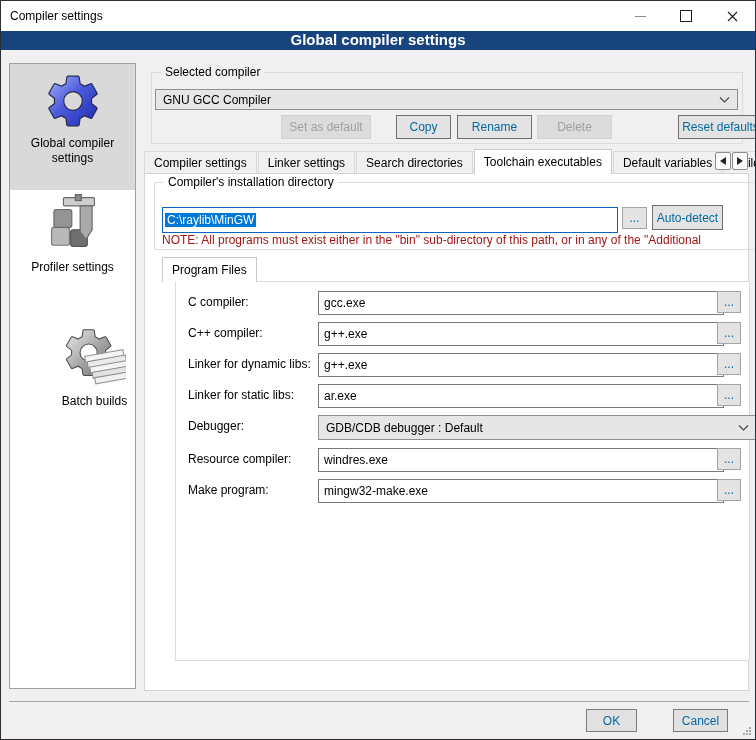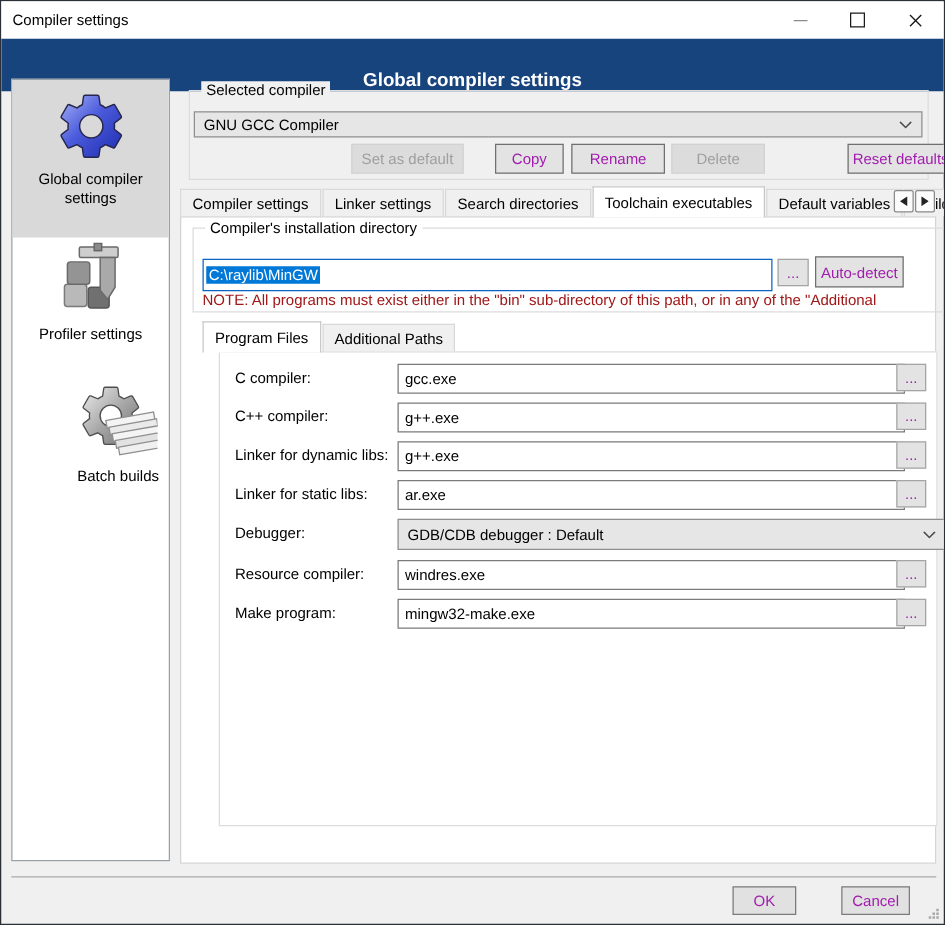--- a/index.html
+++ b/index.html
@@ -9,41 +9,41 @@
 
   
   .titlebar{left:0;top:0;right:0;height:30px;background:#ffffff;display:flex;align-items:center;}
   .title-text{margin-left:9px;font-size:12px;color:#000;}
   .cap-btns{margin-left:auto;display:flex;height:100%;}
   .cap-btn{width:46px;height:100%;display:flex;align-items:center;justify-content:center;background:transparent;border:0;padding:0;}
   .min-glyph{width:11px;height:1px;background:#8b8b8b;}
   .max-glyph{width:10px;height:10px;border:1px solid #1a1a1a;background:transparent;}
 
   
-  .header{left:0;top:30px;right:0;height:42px;background:#18447e;display:flex;align-items:flex-end;justify-content:center;}
+  .header{left:0;top:30px;right:0;height:19px;background:#18447e;display:flex;align-items:flex-start;justify-content:center;}
   .header span{color:#fff;font-weight:bold;font-size:15px;}
 
   
   .sidebar{left:8px;top:62px;width:127px;height:626px;background:#fff;border:1px solid #9aa0a8;}
   .sb-item{position:absolute;left:0;right:0;display:flex;flex-direction:column;align-items:center;}
   .sb-item.selected{background:#d9d9d9;}
   .sb-label{font-size:12px;line-height:15px;color:#000;text-align:center;margin-top:4px;}
 
   
   .groupbox{border:1px solid #dcdcdc;background:transparent;}
   .groupbox .gb-label{position:absolute;top:-8px;left:9px;background:#f0f0f0;padding:0 4px;font-size:12px;color:#000;}
   .groupbox2 .gb-label{background:#fff;}
 
   
   .combo{display:flex;align-items:center;border:1px solid #8f8f8f;background:#e6e6e6;padding:0 7px;font-size:12px;color:#000;}
   .combo .chev{margin-left:auto;display:flex;}
 
   
   .btn{display:flex;align-items:center;justify-content:center;background:#e3e3e3;border:1px solid #6f6f6f;
-       font-size:12px;color:#a21caf;padding:0;font-family:"Liberation Sans",sans-serif;}
+       font-size:12px;color:#0369a1;padding:0;font-family:"Liberation Sans",sans-serif;}
   .btn.disabled{background:#dcdcdc;border-color:#d2d2d2;color:#9f9f9f;}
   .btn.light{border-color:#a5a5a5;}
 
   
   .tabstrip{left:143px;top:149px;height:23px;display:flex;align-items:flex-end;}
   .tab{height:21px;display:flex;align-items:center;padding:0 9px;font-size:12px;background:#f0f0f0;
        border:1px solid #d9d9d9;border-bottom:none;margin-right:1px;white-space:nowrap;color:#000;}
   .tab.active{height:24px;background:#fff;border-color:#c8c8c8;margin-bottom:-1px;z-index:3;position:relative;}
   .tab.clipped{width:40px;padding-right:0;overflow:hidden;justify-content:flex-start;}
   .tab-arrow{width:16px;height:18px;background:#fbfbfb;border:1px solid #8a8a8a;border-radius:2px;
@@ -120,21 +120,21 @@
         <rect x="8" y="28" width="15" height="15" rx="2" fill="#b9b9b9" stroke="#7a7a7a"></rect>
         <rect x="10" y="13" width="15" height="15" rx="2" fill="#949494" stroke="#6a6a6a"></rect>
         <rect x="24" y="30" width="14" height="14" rx="2" fill="#707070" stroke="#565656"></rect>
         <rect x="18" y="3" width="26" height="7" rx="1" fill="#cecece" stroke="#6a6a6a"></rect>
         <rect x="28" y="0.5" width="5" height="5" fill="#8a8a8a" stroke="#666"></rect>
         <path d="M32 10 h10 v20 l-5 8 -5 -6 z" fill="#a9a9a9" stroke="#6a6a6a"></path>
       </svg>
       <div class="sb-label">Profiler settings</div>
     </div>
 
-    <div class="sb-item" style="top:240px;height:112px;padding-top:4px;margin-left:44px;">
+    <div class="sb-item" style="top:260px;height:112px;padding-top:4px;margin-left:44px;">
       <svg width="62" height="62" viewBox="0 0 24 24">
         <defs>
           <linearGradient id="ggray" x1="0" y1="0" x2="1" y2="1">
             <stop offset="0" stop-color="#ececec"></stop>
               <stop offset="0.5" stop-color="#a8a8a8"></stop>
               <stop offset="1" stop-color="#6f6f6f"></stop>
           </linearGradient>
         </defs>
         <g transform="translate(-1.5,-1.5) scale(0.92)">
           <path fill-rule="evenodd" fill="url(#ggray)" stroke="#4e4e4e" stroke-width="0.45" d="M19.14,12.94c0.04-0.3,0.06-0.61,0.06-0.94c0-0.32-0.02-0.64-0.07-0.94l2.03-1.58c0.18-0.14,0.23-0.41,0.12-0.61l-1.92-3.32c-0.12-0.22-0.37-0.29-0.59-0.22l-2.39,0.96c-0.5-0.38-1.03-0.7-1.62-0.94L14.4,2.81c-0.04-0.24-0.24-0.41-0.48-0.41h-3.84c-0.24,0-0.43,0.17-0.47,0.41L9.25,5.35C8.66,5.59,8.12,5.92,7.63,6.29L5.24,5.33c-0.22-0.08-0.47,0-0.59,0.22L2.74,8.87C2.62,9.08,2.66,9.34,2.86,9.48l2.03,1.58C4.84,11.36,4.8,11.69,4.8,12s0.02,0.64,0.07,0.94l-2.03,1.58c-0.18,0.14-0.23,0.41-0.12,0.61l1.92,3.32c0.12,0.22,0.37,0.29,0.59,0.22l2.39-0.96c0.5,0.38,1.03,0.7,1.62,0.94l0.36,2.54c0.05,0.24,0.24,0.41,0.48,0.41h3.84c0.24,0,0.44-0.17,0.47-0.41l0.36-2.54c0.59-0.24,1.13-0.56,1.62-0.94l2.39,0.96c0.22,0.08,0.47,0,0.59-0.22l1.92-3.32c0.12-0.22,0.07-0.47-0.12-0.61L19.14,12.94z M12,15.6c-1.98,0-3.6-1.62-3.6-3.6s1.62-3.6,3.6-3.6s3.6,1.62,3.6,3.6S13.98,15.6,12,15.6z"></path>
@@ -194,21 +194,20 @@
   </div>
   <div class="abs install-input" style="left:161px;top:206px;width:456px;height:22px;z-index:2;">
     <span class="sel-text">C:\raylib\MinGW</span>
   </div>
   <button class="btn light abs" style="left:621px;top:206px;width:25px;height:22px;z-index:2;">...</button>
   <button class="btn abs" style="left:651px;top:204px;width:71px;height:25px;z-index:2;">Auto-detect</button>
   <div class="abs note" style="left:161px;top:232px;width:574px;z-index:2;">NOTE: All programs must exist either in the "bin" sub-directory of this path, or in any of the "Additional</div>
 
   <div class="abs subtabstrip">
     <div class="tab active">Program Files</div>
-    <div class="tab">Additional Paths</div>
   </div>
 
   <div class="abs subpanel">
 
     <div class="frow" style="top:9px;">
       <div class="flabel">C compiler:</div>
       <input class="textbox finput" value="gcc.exe" style="">
       <button class="btn light fbrowse">...</button>
     </div>
 

